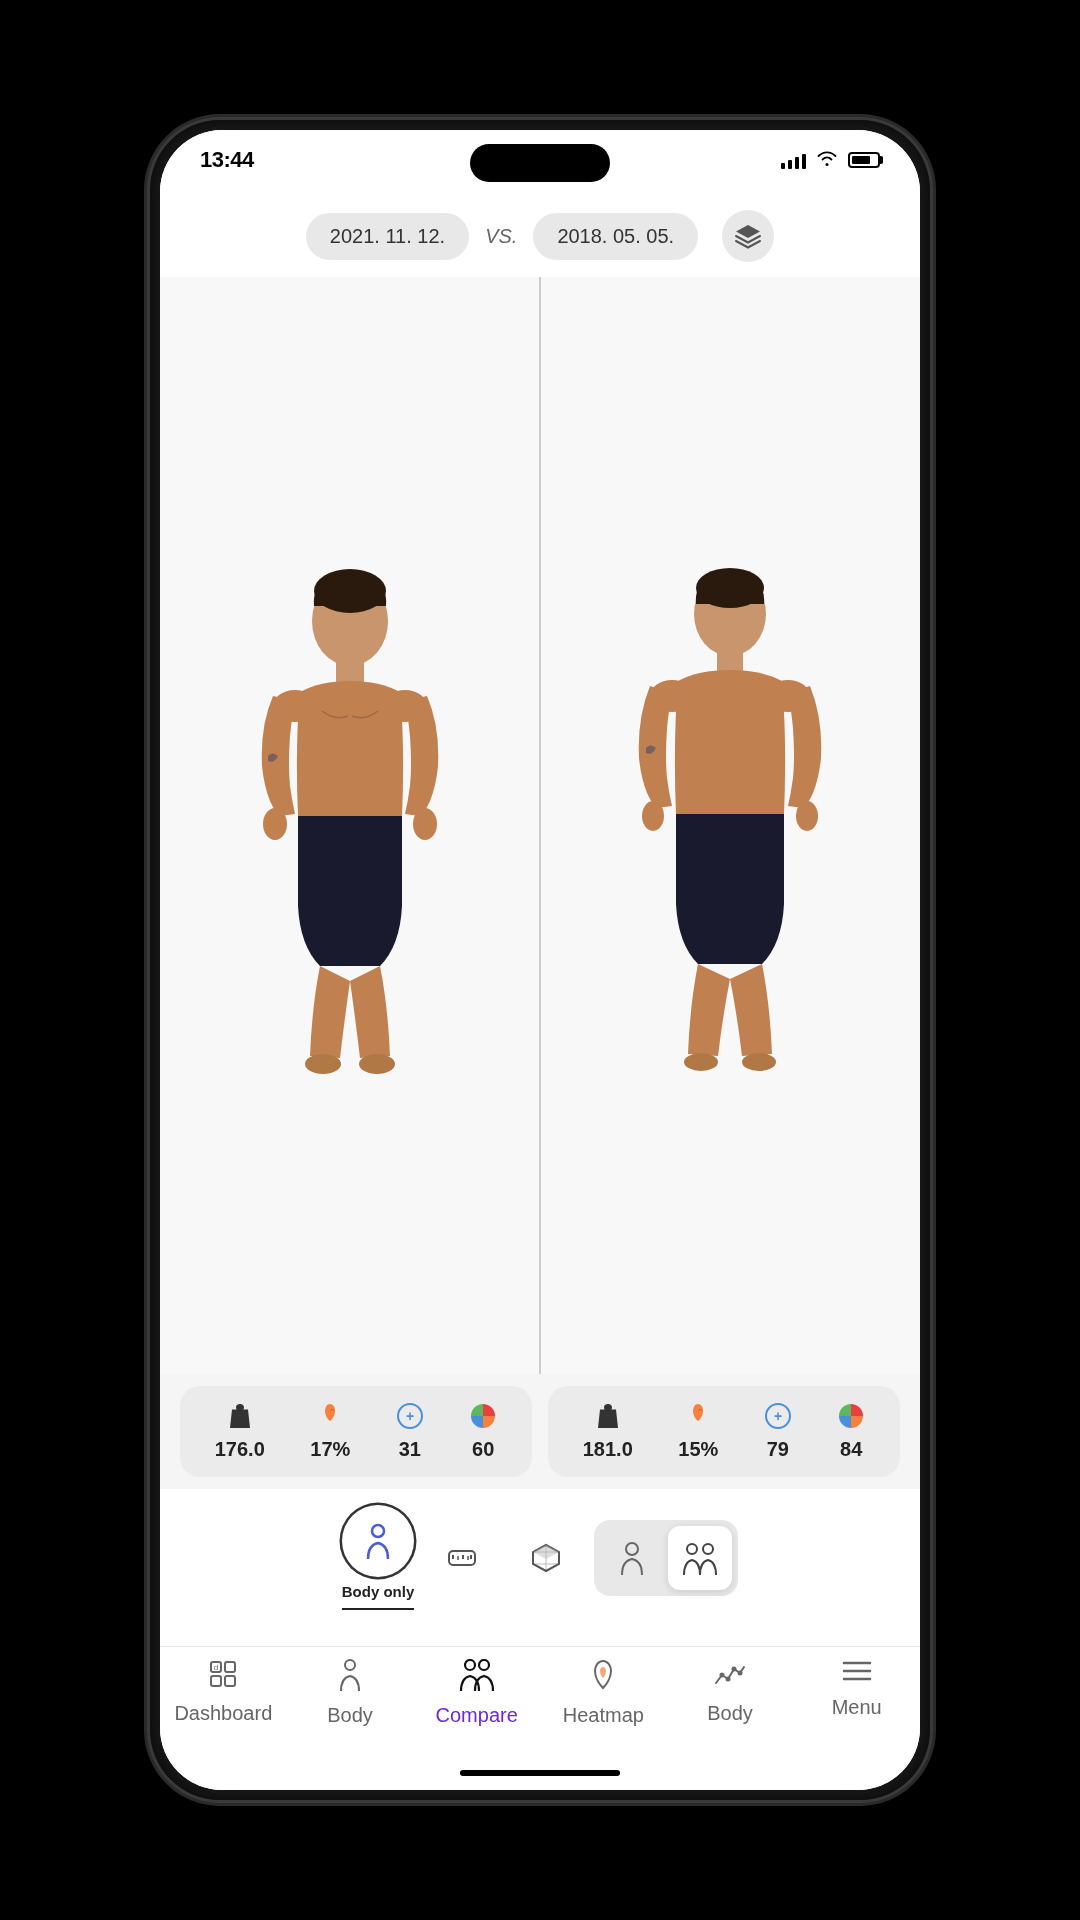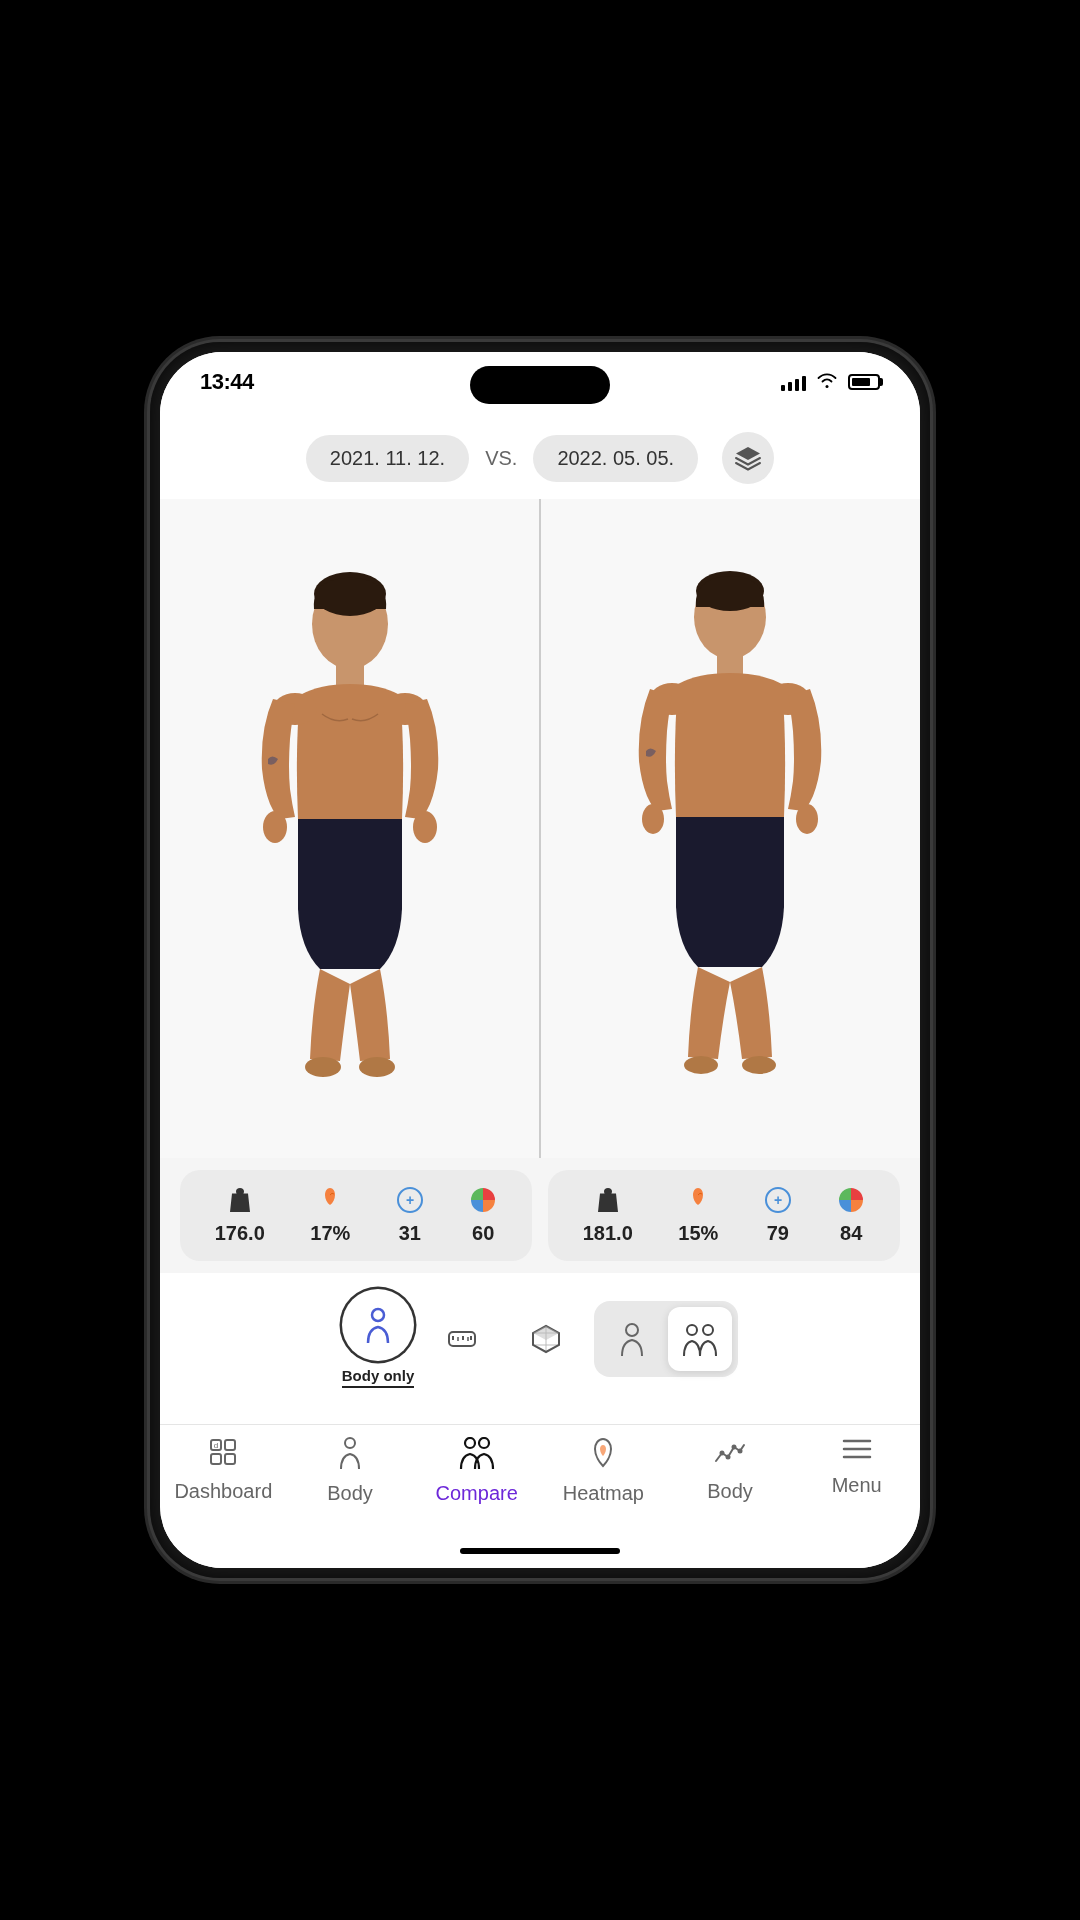--- a/index.html
+++ b/index.html
@@ -7,21 +7,21 @@
     body {
       background: #000;
       display: flex;
       justify-content: center;
       align-items: center;
       min-height: 1920px;
       font-family: -apple-system, BlinkMacSystemFont, 'Helvetica Neue', sans-serif;
     }
     .phone-frame {
       width: 780px;
-      height: 1236px;
+      height: 1680px;
       background: #1a1a1a;
       border-radius: 70px;
       position: relative;
       box-shadow: 0 0 0 3px #3a3a3a, 0 0 0 6px #2a2a2a, inset 0 0 20px rgba(0,0,0,0.8);
       overflow: hidden;
     }
     
     .phone-frame::before {
       content: '';
       position: absolute;
@@ -152,20 +152,21 @@
       border-radius: 30px;
       padding: 12px 24px;
       font-size: 20px;
       font-weight: 500;
       color: #333;
     }
     .vs-text {
       font-size: 20px;
       color: #666;
       font-weight: 400;
+      font-style: italic;
     }
     .layers-btn {
       background: #e8e8e8;
       border-radius: 50%;
       width: 52px;
       height: 52px;
       display: flex;
       align-items: center;
       justify-content: center;
       margin-left: 8px;
@@ -352,21 +353,21 @@
           <div class="battery-fill"></div>
         </div>
       </div>
     </div>
 
     <div class="content">
 
       <div class="date-header">
         <div class="date-pill">2021. 11. 12.</div>
         <span class="vs-text">VS.</span>
-        <div class="date-pill">2022. 05. 05.</div>
+        <div class="date-pill">2018. 05. 05.</div>
         <div class="layers-btn">
           <svg width="28" height="28" viewBox="0 0 28 28" fill="none">
             <path d="M14 3L26 9.5L14 16L2 9.5L14 3Z" fill="#555"></path>
             <path d="M2 14L14 20.5L26 14" stroke="#555" stroke-width="2" fill="none" stroke-linecap="round"></path>
             <path d="M2 19L14 25.5L26 19" stroke="#555" stroke-width="2" fill="none" stroke-linecap="round"></path>
           </svg>
         </div>
       </div>
 
       <div class="compare-area">
@@ -536,21 +537,21 @@
       <div class="view-toolbar">
         <div class="toolbar-wrapper">
 
           <div style="display:flex;flex-direction:column;align-items:center;gap:6px;position:relative;">
             <button class="view-btn active">
               <svg width="36" height="36" viewBox="0 0 36 36">
                 <circle cx="18" cy="8" r="6" fill="none" stroke="#4a5dd4" stroke-width="2.5"></circle>
                 <path d="M8 36 Q8 22 18 20 Q28 22 28 36" fill="none" stroke="#4a5dd4" stroke-width="2.5" stroke-linecap="round"></path>
               </svg>
             </button>
-            <span style="font-size:15px;font-weight:600;color:#222;border-bottom:2.5px solid #222;padding-bottom:2px;">Body only</span>
+            <span style="font-size:15px;font-weight:600;color:#222;border-bottom:2.5px solid #222;padding-bottom:8px;">Body only</span>
           </div>
 
           <button class="view-btn">
             <svg width="34" height="34" viewBox="0 0 34 34">
               <rect x="4" y="10" width="26" height="14" rx="4" fill="none" stroke="#555" stroke-width="2"></rect>
               <line x1="8" y1="14" x2="8" y2="18" stroke="#555" stroke-width="2"></line>
               <line x1="13" y1="15" x2="13" y2="19" stroke="#555" stroke-width="1.5"></line>
               <line x1="18" y1="14" x2="18" y2="18" stroke="#555" stroke-width="2"></line>
               <line x1="23" y1="15" x2="23" y2="19" stroke="#555" stroke-width="1.5"></line>
               <line x1="26" y1="14" x2="26" y2="18" stroke="#555" stroke-width="2"></line>

